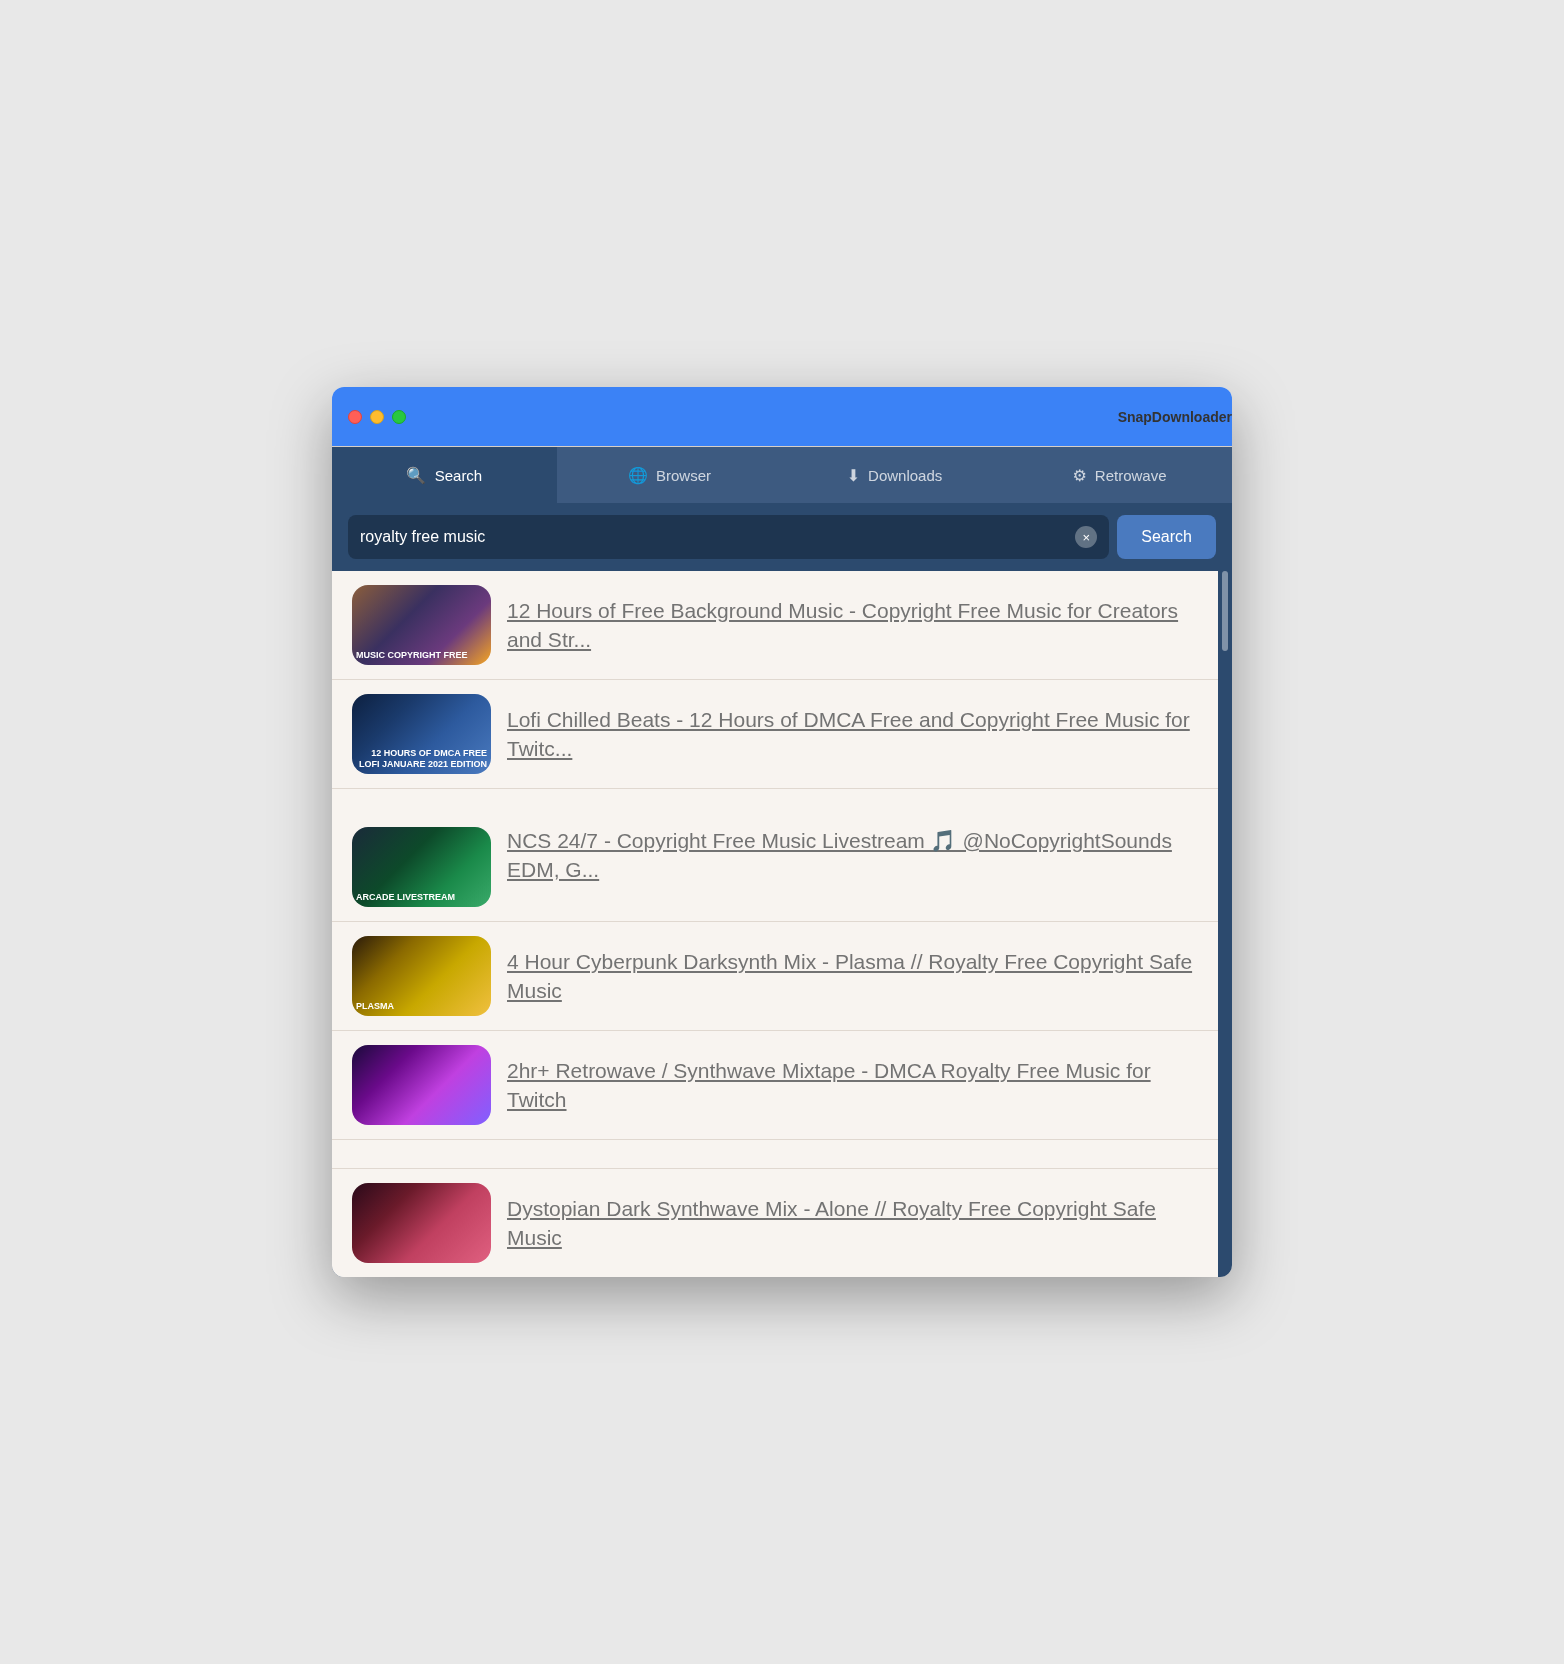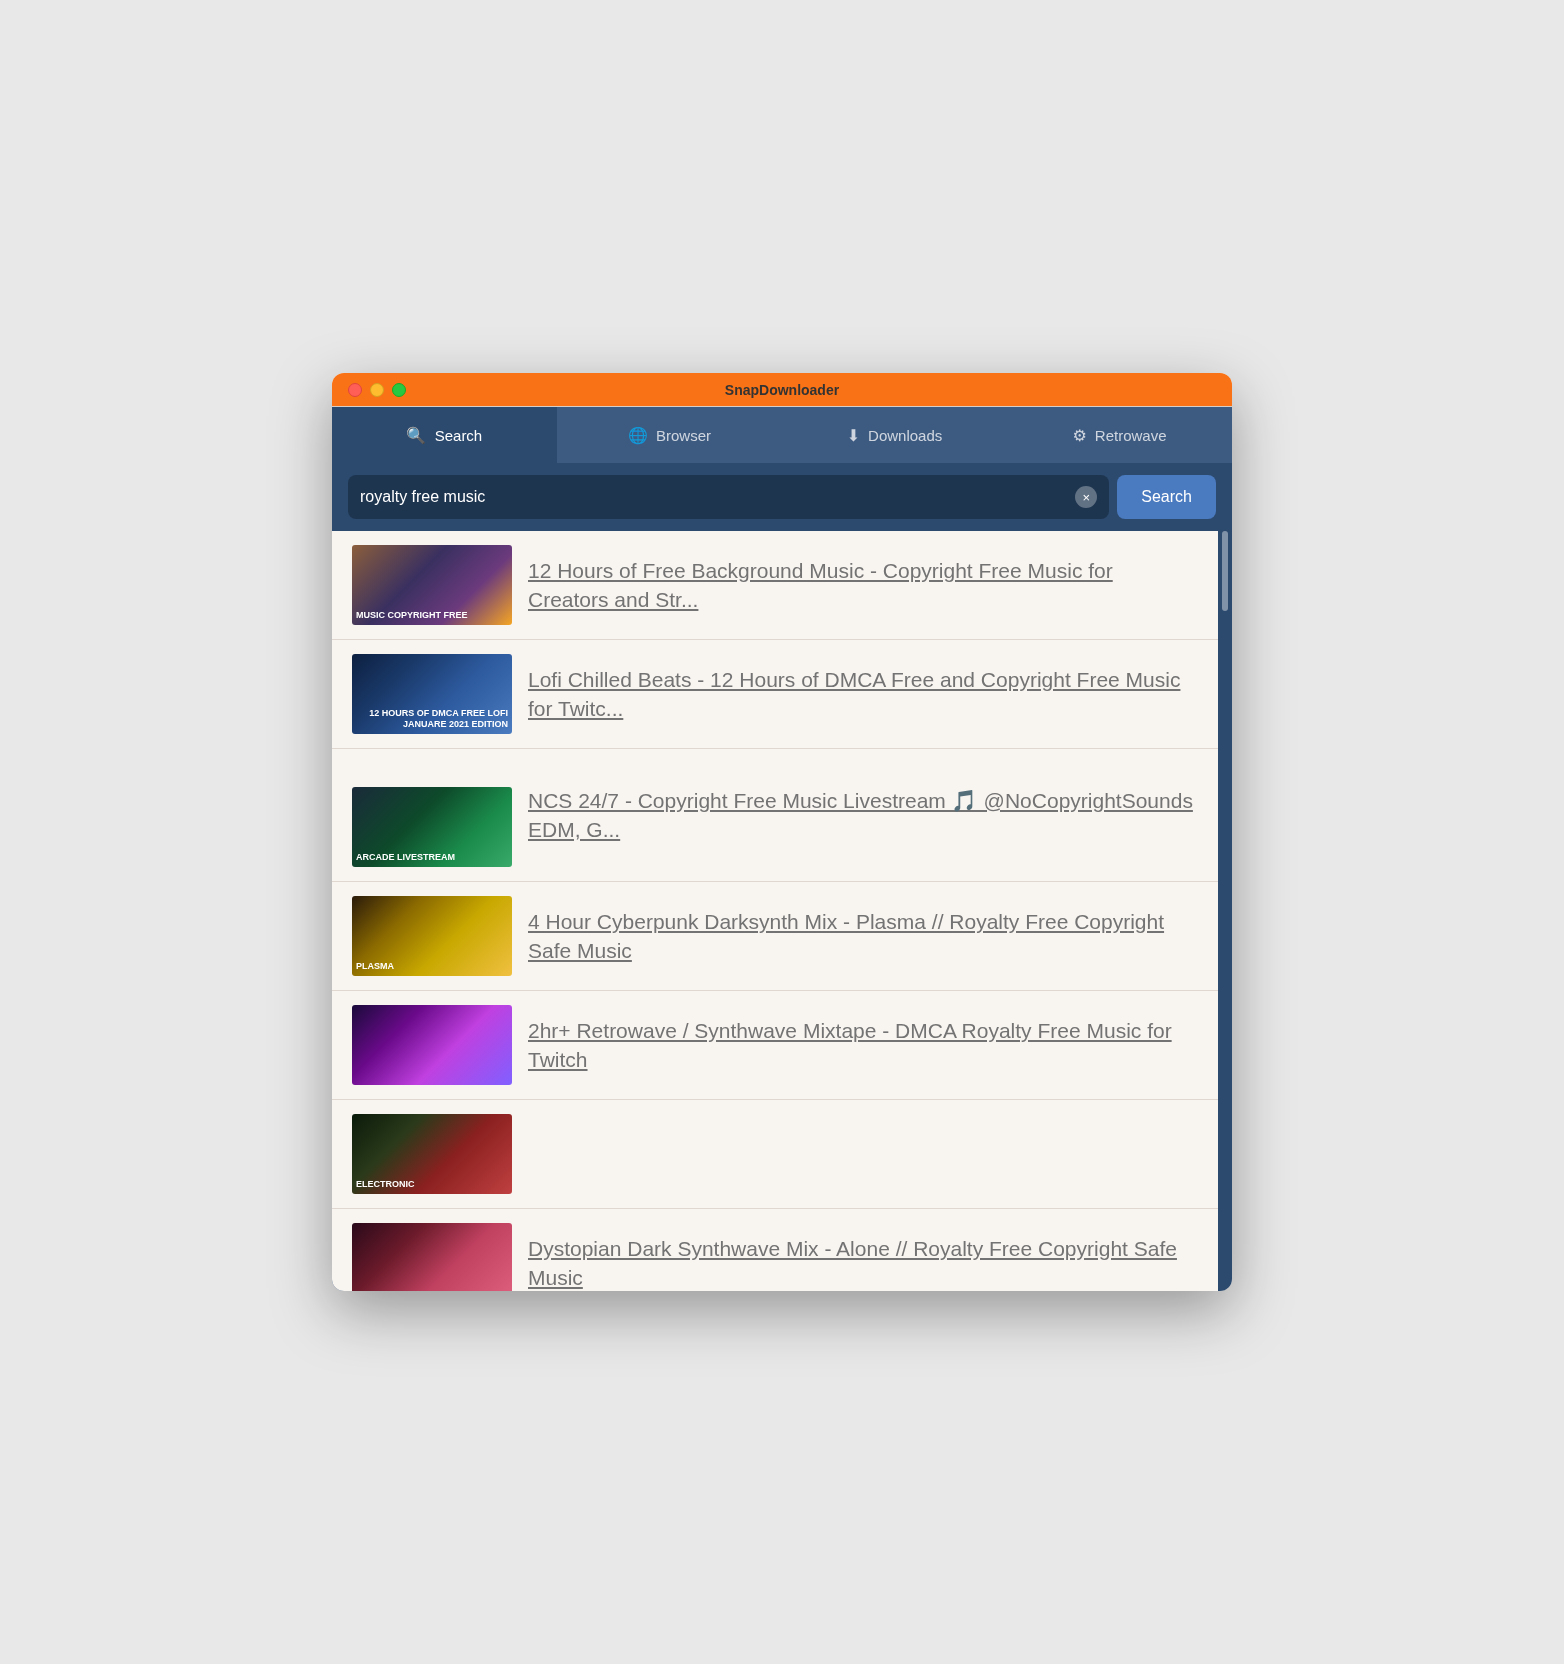--- a/index.html
+++ b/index.html
@@ -15,25 +15,25 @@
 
     .window {
       width: 900px;
       background: #f5f0eb;
       border-radius: 12px;
       box-shadow: 0 20px 60px rgba(0,0,0,0.35);
       overflow: hidden;
     }
 
     .titlebar {
-      background: #f97316;
-      height: 34px;
-      display: flex;
-      align-items: center;
-      justify-content: center;
+      background: #3b82f6;
+      height: 60px;
+      display: flex;
+      align-items: center;
+      justify-content: flex-end;
       position: relative;
       border-bottom: 1px solid #d8d0c8;
     }
 
     .traffic-lights {
       position: absolute;
       left: 16px;
       display: flex;
       gap: 8px;
       align-items: center;
@@ -163,23 +163,23 @@
       cursor: pointer;
       background: #f8f4f0;
       transition: background 0.1s;
     }
 
     .result-item:last-child {
       border-bottom: none;
     }
 
     .thumbnail {
-      width: 160px;
+      width: 139px;
       height: 80px;
-      border-radius: 3px;
+      border-radius: 16px;
       flex-shrink: 0;
       overflow: hidden;
       position: relative;
     }
 
     .thumb-1 { background: linear-gradient(135deg, #8b5e3c 0%, #3a3060 40%, #6b3a7d 70%, #f5a623 100%); }
     .thumb-2 { background: linear-gradient(135deg, #0d2040 0%, #1a3a6b 30%, #2d5a9e 60%, #4a7abf 100%); text-align: right; }
     .thumb-3 { background: linear-gradient(135deg, #1a2a3a 0%, #0d4a2a 40%, #1a8a4a 70%, #3aaa6a 100%); margin-top: 24px; }
     .thumb-4 { background: linear-gradient(135deg, #2a1a0a 0%, #8b6a00 30%, #c8a800 60%, #f0c040 100%); }
     .thumb-5 { background: linear-gradient(135deg, #1a0a3a 0%, #6a0a8a 30%, #c040e0 60%, #8060ff 100%); }
@@ -307,23 +307,20 @@
       </div>
       <span class="result-title">4 Hour Cyberpunk Darksynth Mix - Plasma // Royalty Free Copyright Safe Music</span>
     </div>
           <div class="result-item">
       <div class="thumbnail thumb-5">
         <div class="thumb-label"></div>
       </div>
       <span class="result-title">2hr+ Retrowave / Synthwave Mixtape - DMCA Royalty Free Music for Twitch</span>
     </div>
           <div class="result-item">
-      <div class="thumbnail thumb-6">
-        <div class="thumb-label">Electronic</div>
-      </div>
     </div>
           <div class="result-item">
       <div class="thumbnail thumb-7">
         <div class="thumb-label"></div>
       </div>
       <span class="result-title">Dystopian Dark Synthwave Mix - Alone // Royalty Free Copyright Safe Music</span>
     </div>
         </div>
     </div>
     <div class="scrollbar-track">

